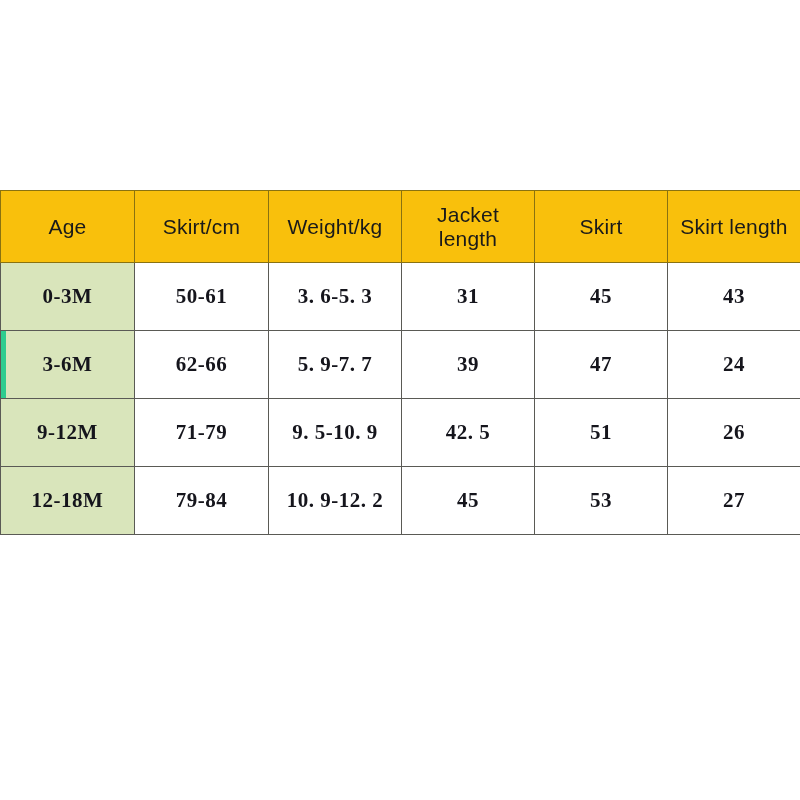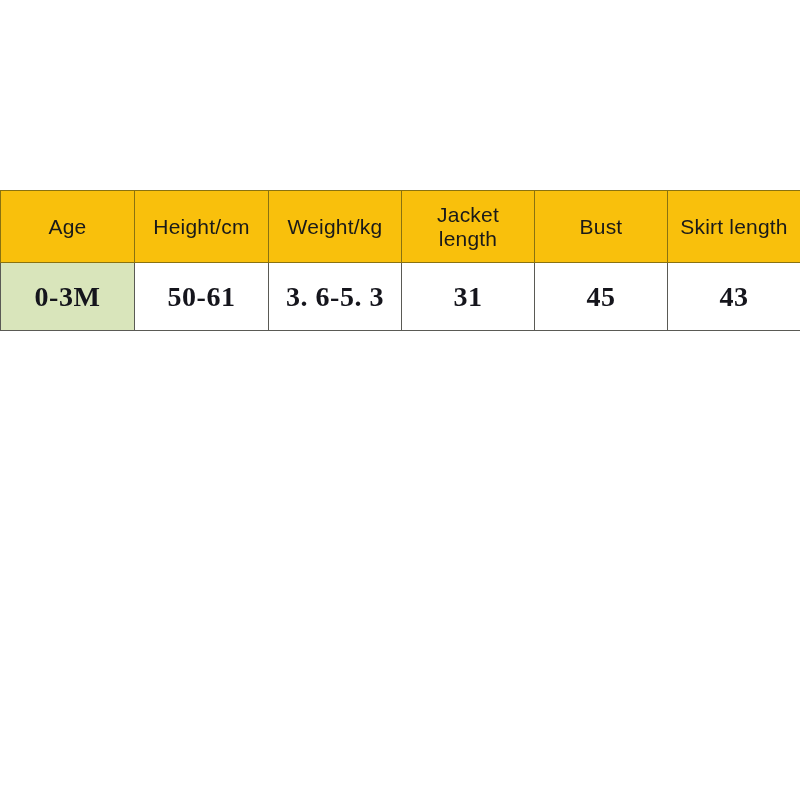--- a/index.html
+++ b/index.html
@@ -58,21 +58,21 @@
 
   
   #size-chart tbody tr {
     height: 68px;
   }
   #size-chart tbody td {
     background: #ffffff;
     color: #15151c;
     font-family: "Liberation Serif", serif;
     font-weight: 700;
-    font-size: 28px;
+    font-size: 21px;
     letter-spacing: 0.5px;
   }
 
   
   #size-chart tbody td.age-cell {
     background: #d9e5bb;
     position: relative;
   }
 
   
@@ -105,33 +105,57 @@
       <col class="c-height">
       <col class="c-weight">
       <col class="c-jacket">
       <col class="c-bust">
       <col class="c-skirt">
     </colgroup>
 
     <thead>
       <tr>
         <th>Age</th>
-        <th>Height/cm</th>
+        <th>Skirt/cm</th>
         <th>Weight/kg</th>
         <th>Jacket length</th>
-        <th>Bust</th>
+        <th>Skirt</th>
         <th>Skirt length</th>
       </tr>
     </thead>
 
     <tbody>
       <tr>
         <td class="age-cell">0-3M</td>
         <td>50-61</td>
         <td>3. 6-5. 3</td>
         <td>31</td>
         <td>45</td>
         <td>43</td>
       </tr>
+      <tr class="row-accent">
+        <td class="age-cell">3-6M</td>
+        <td>62-66</td>
+        <td>5. 9-7. 7</td>
+        <td>39</td>
+        <td>47</td>
+        <td>24</td>
+      </tr>
+      <tr>
+        <td class="age-cell">9-12M</td>
+        <td>71-79</td>
+        <td>9. 5-10. 9</td>
+        <td>42. 5</td>
+        <td>51</td>
+        <td>26</td>
+      </tr>
+      <tr>
+        <td class="age-cell">12-18M</td>
+        <td>79-84</td>
+        <td>10. 9-12. 2</td>
+        <td>45</td>
+        <td>53</td>
+        <td>27</td>
+      </tr>
     </tbody>
   </table>
 
 </div>
 
 </body></html>

